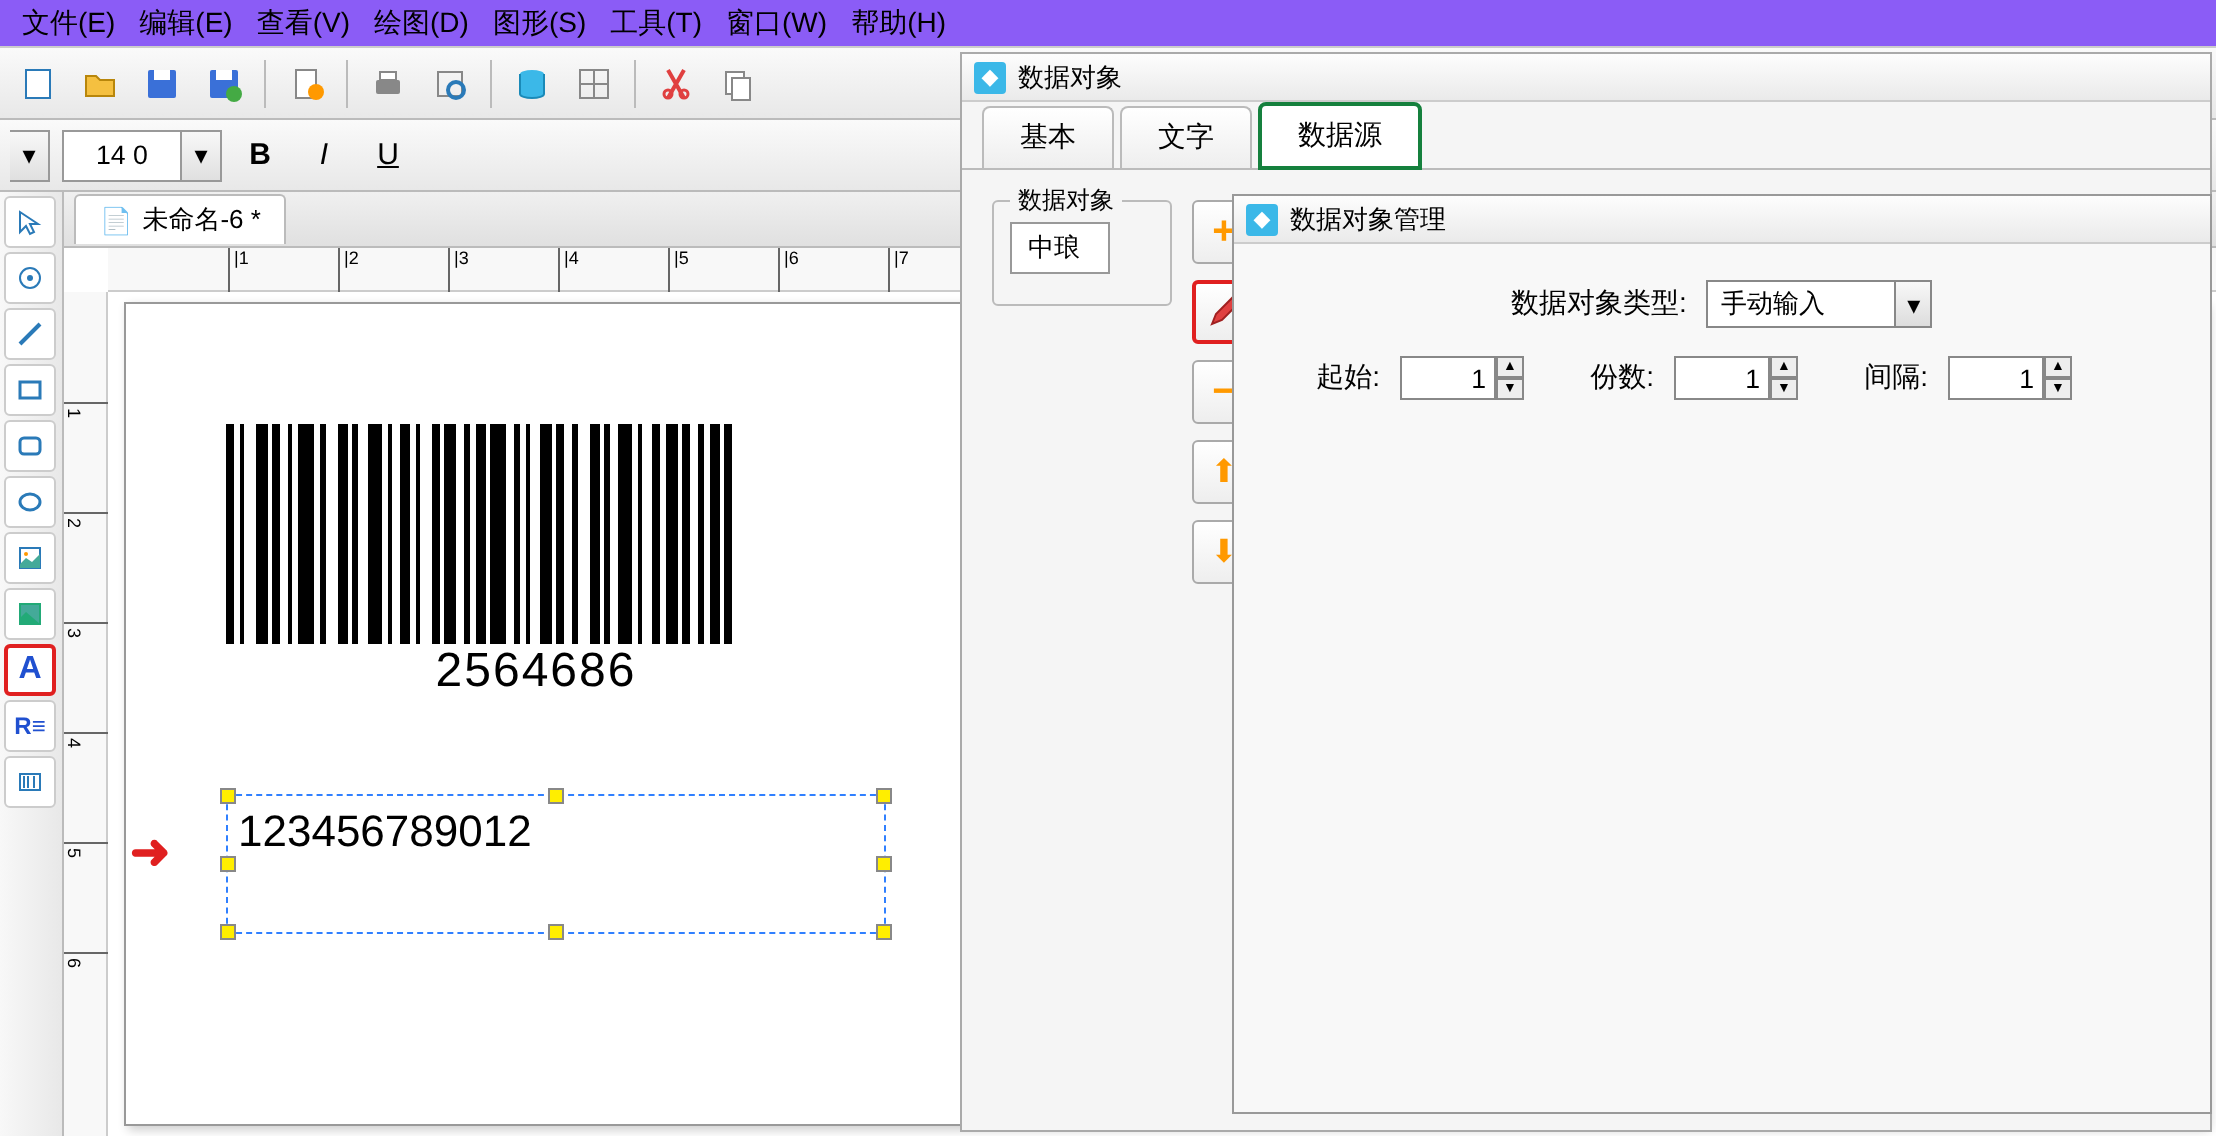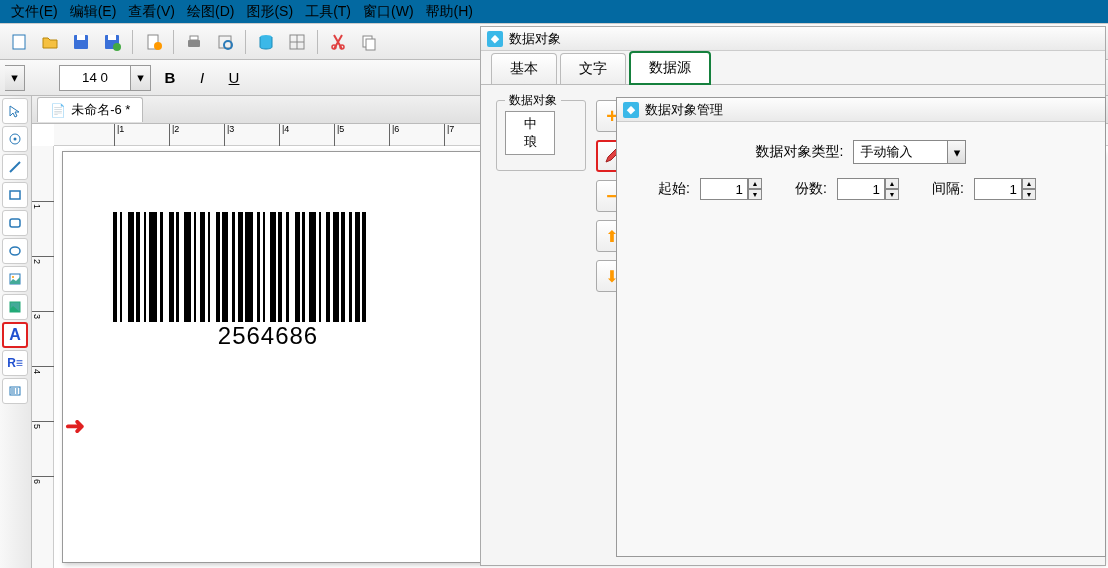--- a/index.html
+++ b/index.html
@@ -1,31 +1,31 @@
 <!DOCTYPE html>
 <html><head>
   <meta charset="utf-8">
   <style>
     * { box-sizing: border-box; margin: 0; padding: 0; }
     body { font-family: "Microsoft YaHei", sans-serif; font-size: 13px; background: #f0f0f0; width: 1108px; height: 568px; overflow: hidden; position: relative; }
     
     
-    .menubar { height: 24px; background: #0369a1; display: flex; align-items: center; padding: 0 5px; border-bottom: 1px solid #ccc; }
+    .menubar { height: 24px; background: #8b5cf6; display: flex; align-items: center; padding: 0 5px; border-bottom: 1px solid #ccc; }
     .menu-item { padding: 2px 6px; cursor: pointer; font-size: 14px; }
     
     
     .toolbar { height: 36px; background: linear-gradient(#fafafa, #e8e8e8); display: flex; align-items: center; padding: 3px 5px; border-bottom: 1px solid #bbb; gap: 3px; }
     .tool-btn { width: 28px; height: 28px; border: 1px solid transparent; display: flex; align-items: center; justify-content: center; border-radius: 3px; cursor: pointer; }
     .tool-sep { width: 1px; height: 24px; background: #bbb; margin: 0 3px; }
     
     
     .fontbar { height: 36px; background: linear-gradient(#fafafa, #e8e8e8); display: flex; align-items: center; padding: 3px 5px; border-bottom: 1px solid #bbb; gap: 6px; }
     .font-select { height: 26px; border: 1px solid #999; background: #fff; padding: 0 5px; display: flex; align-items: center; min-width: 180px; }
     .font-dropdown { width: 20px; height: 26px; border: 1px solid #999; border-left: none; display: flex; align-items: center; justify-content: center; background: linear-gradient(#f8f8f8,#e0e0e0); }
-    .size-input { width: 72px; height: 26px; border: 1px solid #999; text-align: center; padding: 0 4px; margin-left: 28px; }
+    .size-input { width: 60px; height: 26px; border: 1px solid #999; text-align: center; padding: 0 4px; }
     .fmt-btn { width: 26px; height: 26px; display: flex; align-items: center; justify-content: center; font-size: 15px; }
     
     
     .main-area { display: flex; height: calc(100% - 96px); }
     
     
     .left-palette { width: 32px; background: linear-gradient(90deg,#f8f8f8,#e8e8e8); border-right: 1px solid #bbb; display: flex; flex-direction: column; padding: 2px; gap: 2px; }
     .pal-btn { width: 26px; height: 26px; border: 1px solid #ccc; border-radius: 3px; display: flex; align-items: center; justify-content: center; background: #fff; cursor: pointer; font-size: 14px; }
     .pal-btn.highlight { border: 2px solid #e02020; }
     
@@ -62,21 +62,21 @@
     .prop-title { height: 24px; background: linear-gradient(#fdfdfd,#eaeaea); border-bottom: 1px solid #ccc; display: flex; align-items: center; padding: 0 6px; gap: 6px; font-size: 13px; }
     .prop-icon { width: 16px; height: 16px; background: #3bb8e8; border-radius: 2px; display: flex; align-items: center; justify-content: center; color: #fff; font-size: 11px; }
     .prop-tabs { height: 34px; display: flex; align-items: flex-end; padding: 0 10px; gap: 3px; border-bottom: 1px solid #bbb; }
     .prop-tab { padding: 6px 18px; border: 1px solid #bbb; border-bottom: none; border-radius: 4px 4px 0 0; background: linear-gradient(#fff,#eee); cursor: pointer; font-size: 14px; }
     .prop-tab.active { background: #fff; border-bottom: 1px solid #fff; margin-bottom: -1px; }
     .prop-tab.highlight { border: 2px solid #15803d; }
     
     .prop-body { padding: 15px; display: flex; gap: 10px; }
     .data-obj-group { border: 1px solid #bbb; border-radius: 3px; padding: 10px 8px; width: 90px; position: relative; }
     .data-obj-label { position: absolute; top: -9px; left: 8px; background: #f5f5f5; padding: 0 4px; font-size: 12px; }
-    .data-obj-item { border: 1px solid #999; background: #fff; padding: 3px 18px; margin-bottom: 5px; font-size: 13px; width: 50px; }
+    .data-obj-item { border: 1px solid #999; background: #fff; padding: 3px 8px; margin-bottom: 5px; font-size: 13px; width: 50px; }
     .obj-btns { display: flex; flex-direction: column; gap: 8px; }
     .obj-btn { width: 32px; height: 32px; border: 1px solid #aaa; border-radius: 3px; background: linear-gradient(#fff,#eee); display: flex; align-items: center; justify-content: center; cursor: pointer; }
     .obj-btn.highlight { border: 2px solid #e02020; }
     
     
     .data-mgr { position: absolute; left: 135px; top: 70px; width: 490px; height: 460px; background: #f8f8f8; border: 1px solid #999; }
     .data-mgr-title { height: 24px; background: linear-gradient(#fdfdfd,#eaeaea); border-bottom: 1px solid #ccc; display: flex; align-items: center; padding: 0 6px; gap: 6px; }
     .data-mgr-body { padding: 18px; }
     .mgr-row { display: flex; align-items: center; gap: 10px; margin-bottom: 14px; }
     .mgr-label { font-size: 14px; text-align: right; }
@@ -348,20 +348,31 @@
             <span style="width:4px"></span>
           <span class="bar" style="width:3px"></span>
             <span style="width:3px"></span>
           <span class="bar" style="width:5px"></span>
             <span style="width:2px"></span>
           <span class="bar" style="width:4px"></span>
         </div>
         <div class="barcode-text">2564686</div>
       </div>
 
+      <div class="text-obj">
+        <div class="text-obj-content">123456789012</div>
+        <div class="sel-handle sel-h-tl"></div>
+        <div class="sel-handle sel-h-tm"></div>
+        <div class="sel-handle sel-h-tr"></div>
+        <div class="sel-handle sel-h-ml"></div>
+        <div class="sel-handle sel-h-mr"></div>
+        <div class="sel-handle sel-h-bl"></div>
+        <div class="sel-handle sel-h-bm"></div>
+        <div class="sel-handle sel-h-br"></div>
+      </div>
 
       <div class="red-arrow">➜</div>
     </div>
   </div>
 </div>
 
 <div class="prop-panel">
   <div class="prop-title">
     <div class="prop-icon">◆</div>
     <span>数据对象</span>

